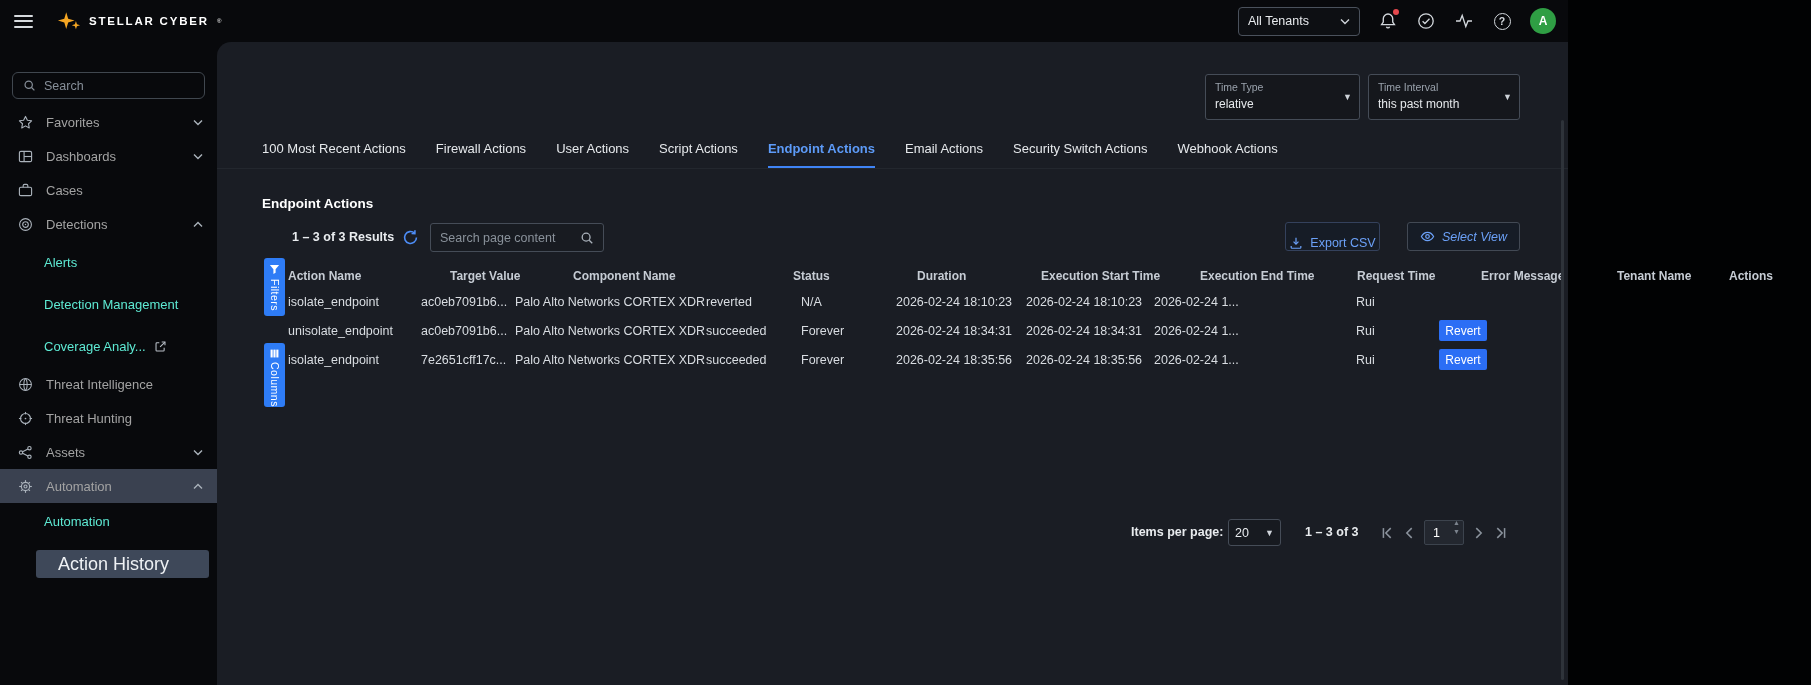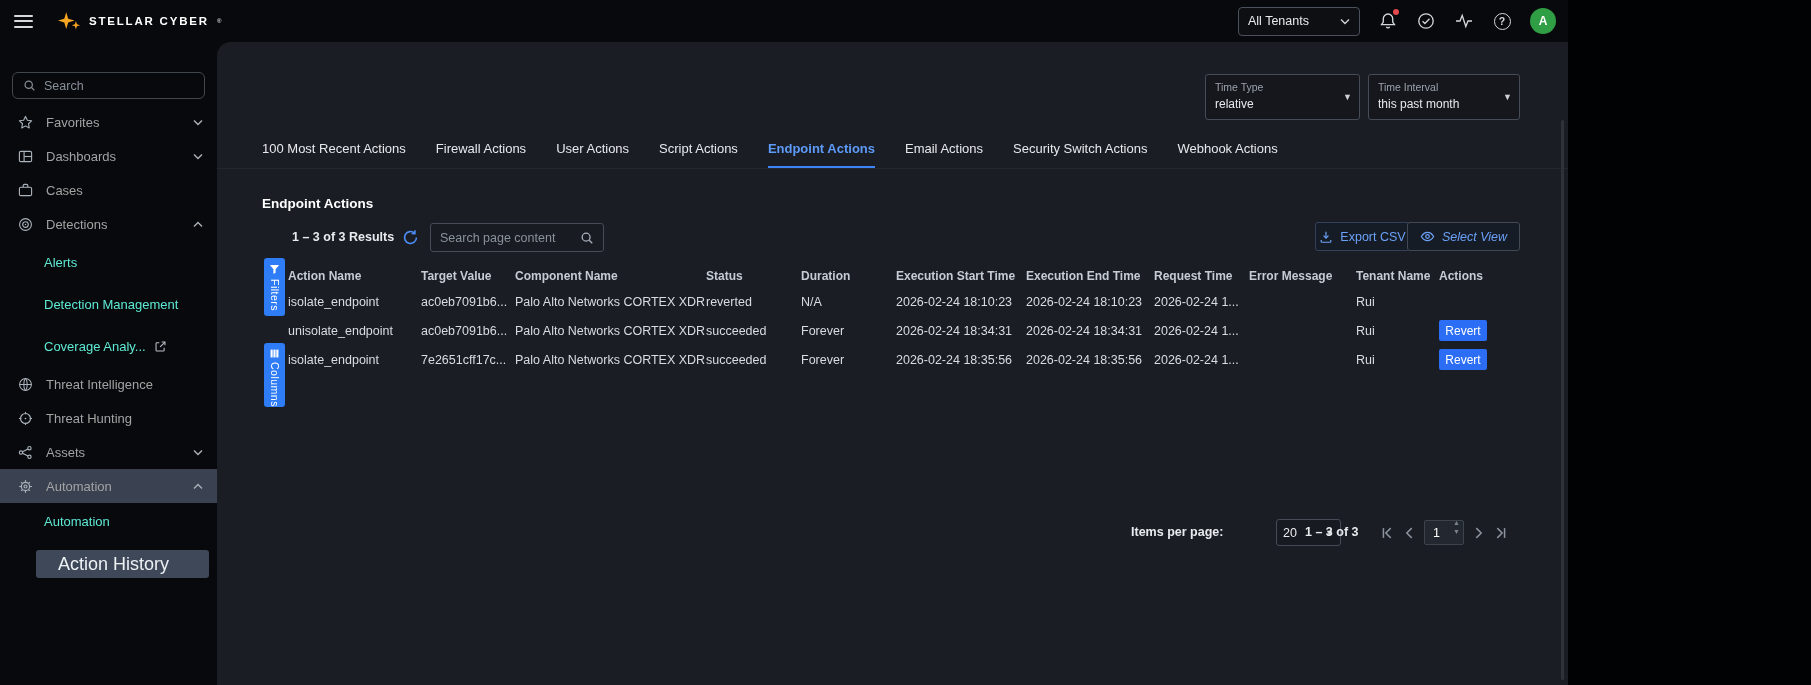--- a/index.html
+++ b/index.html
@@ -70,42 +70,42 @@
   .page-search { position:absolute; left:213px; top:181px; width:174px; height:29px; border:1px solid #454c57;
                  border-radius:3px; display:flex; align-items:center; padding:0 9px; gap:6px; background:#181b21; }
   .page-search input { flex:1; min-width:0; background:transparent; border:none; outline:none; color:#cfd4da;
                        font-size:12.5px; font-family:inherit; }
   .page-search input::placeholder { color:#8a929b; }
   .page-search .srch { color:#aab2bb; display:flex; }
 
   .btn-outline { position:absolute; top:180px; height:29px; display:flex; align-items:center; justify-content:center;
                  gap:7px; border:1px solid #34415c; border-radius:3px; background:#161c26; color:#6ba0f7;
                  font-size:12.5px; cursor:pointer; }
-  .btn-export { left:1098px; width:95px; }
+  .btn-export { left:1068px; width:95px;align-items:flex-end; }
   .btn-view  { left:1190px; width:113px; border-color:#424954;font-style:italic; }
 
   .vtab { position:absolute; left:47px; width:21px; background:#2e7cf6; border-radius:3px; color:#fff;
           display:flex; flex-direction:column; align-items:center; padding-top:6px; gap:4px; cursor:pointer; }
   .vtab .vlabel { writing-mode:vertical-rl; font-size:10.5px; letter-spacing:.5px; }
   .vtab-filters { top:216px; height:58px; }
   .vtab-columns { top:301px; height:64px; }
 
   .table { position:absolute; left:71px; top:223px; width:1260px; }
   .trow { display:grid; grid-template-columns:133px 94px 191px 95px 95px 130px 128px 95px 107px 83px 97px;
           align-items:center; }
-  .thead-row { height:22px; font-size:12px; font-weight:bold; color:#c6ccd4; }
+  .thead-row { height:22px; font-size:12px; font-weight:bold; color:#c6ccd4;gap:29px; }
   .tbody-row { height:29px; font-size:12.5px; color:#d9dde2; }
   .cell { padding-right:8px; white-space:nowrap; overflow:hidden; }
   .revert-btn { width:48px; height:21px; background:#2b6ef5; border:none; border-radius:2px; color:#fff;
                 font-size:12px; font-family:inherit; cursor:pointer; }
 
   .pg-label { position:absolute; left:914px; top:483px; font-size:12.5px; font-weight:bold; color:#e8ebee; }
-  .pg-select { position:absolute; left:1011px; top:477px; width:65px; height:27px; border:1px solid #454c57;
+  .pg-select { position:absolute; left:1011px; top:477px; width:53px; height:27px; border:1px solid #454c57;
                border-radius:3px; display:flex; align-items:center; justify-content:space-between; padding:0 6px;
-               font-size:12.5px; color:#e8ebee; background:#171a20; cursor:pointer;margin-left:48px; }
+               font-size:12.5px; color:#e8ebee; background:#171a20; cursor:pointer; }
   .pg-range { position:absolute; left:1088px; top:483px; font-size:12.5px; font-weight:bold; color:#e8ebee; }
   .pg-nav { position:absolute; left:1165px; top:478px; display:flex; align-items:center; gap:10px; }
   .pg-ic { color:#8a929c; display:flex; cursor:pointer; }
   .pg-input-wrap { position:relative; width:40px; height:25px; background:#23272f; border:1px solid #3c434d;
                    border-radius:2px; display:flex; align-items:center; }
   .pg-input-wrap input { width:24px; background:transparent; border:none; outline:none; color:#fff;
                          font-size:12.5px; padding-left:8px; font-family:inherit; }
   .pg-spin { position:absolute; right:3px; top:2px; display:flex; flex-direction:column; line-height:0; color:#7b838d; }
   .pg-spin span { font-size:7px; height:9px; cursor:pointer; }
 

